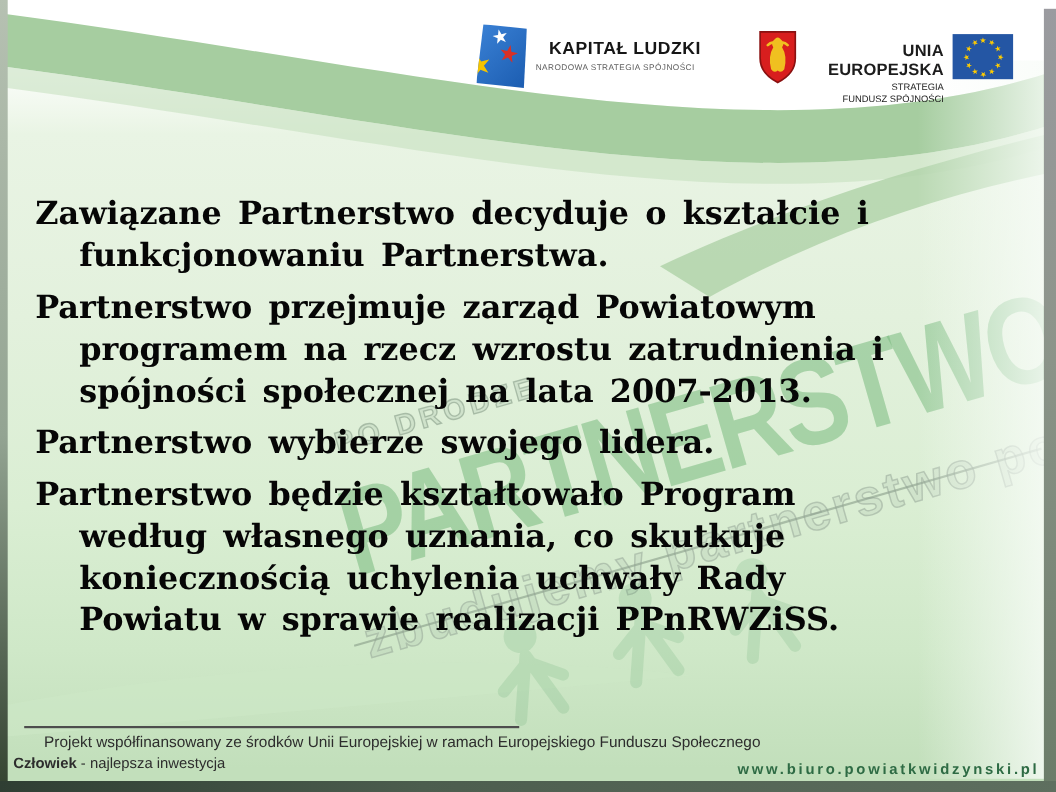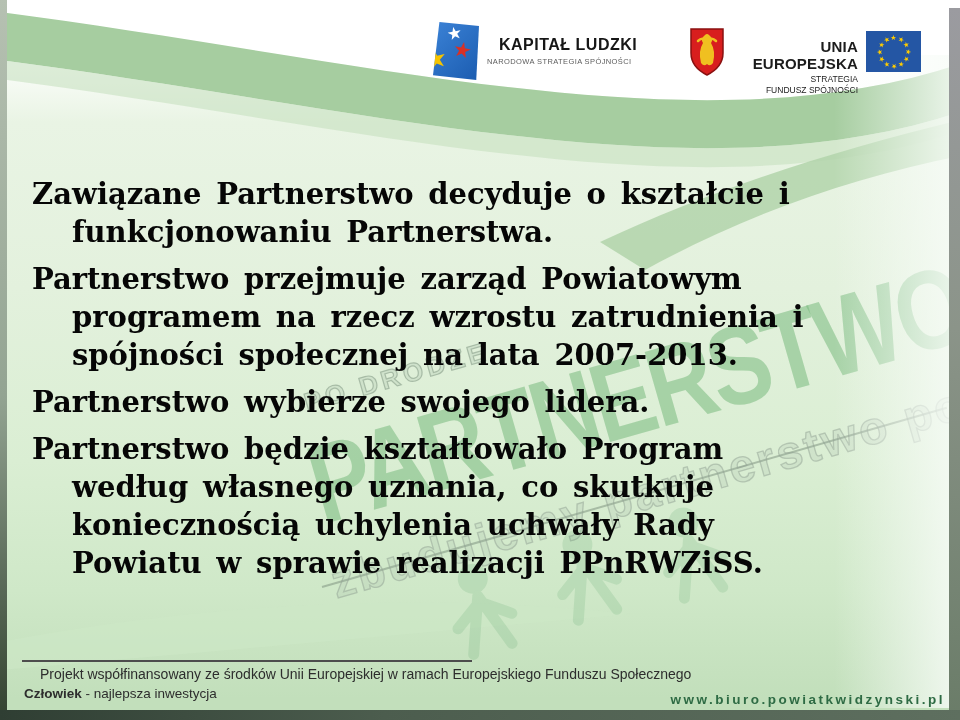--- a/index.html
+++ b/index.html
@@ -66,21 +66,21 @@
   
   .body-text{position:absolute;left:0;top:175px;width:952px;}
   .body-text p{margin:0 0 9px 0;padding-left:72px;text-indent:-40px;
       white-space:pre-line;
       font-family:"DejaVu Serif","Liberation Serif",serif;font-weight:bold;
       font-size:29px;line-height:38px;color:#060606;word-spacing:0.16em;}
 
   
   .footer-rule{position:absolute;left:22px;top:660px;width:450px;height:2px;background:#4d4d4d;}
   .footer-l1{position:absolute;left:24px;top:666px;font-size:14px;color:#2d2d2d;margin-left:16px;}
-  .footer-l2{position:absolute;left:24px;top:686px;font-size:13.5px;color:#2d2d2d;}
+  .footer-l2{position:absolute;left:12px;top:686px;font-size:13.5px;color:#2d2d2d;}
   .footer-l2 .b{font-weight:bold;}
   .website{position:absolute;right:15px;top:692px;font-size:13.5px;font-weight:bold;
            letter-spacing:2.5px;color:#2e6b44;}
 
   
   .frame-left{position:absolute;left:0;top:0;width:7px;height:720px;
       background:linear-gradient(180deg,#b6c1b2 0%,#93a492 55%,#51614f 85%,#33422f 100%);}
   .frame-right{position:absolute;right:0;top:8px;width:11px;height:712px;
       background:linear-gradient(180deg,#9b9ba0 0%,#8b9489 45%,#6a7c68 100%);}
   .frame-bottom{position:absolute;left:0;bottom:0;width:960px;height:10px;

